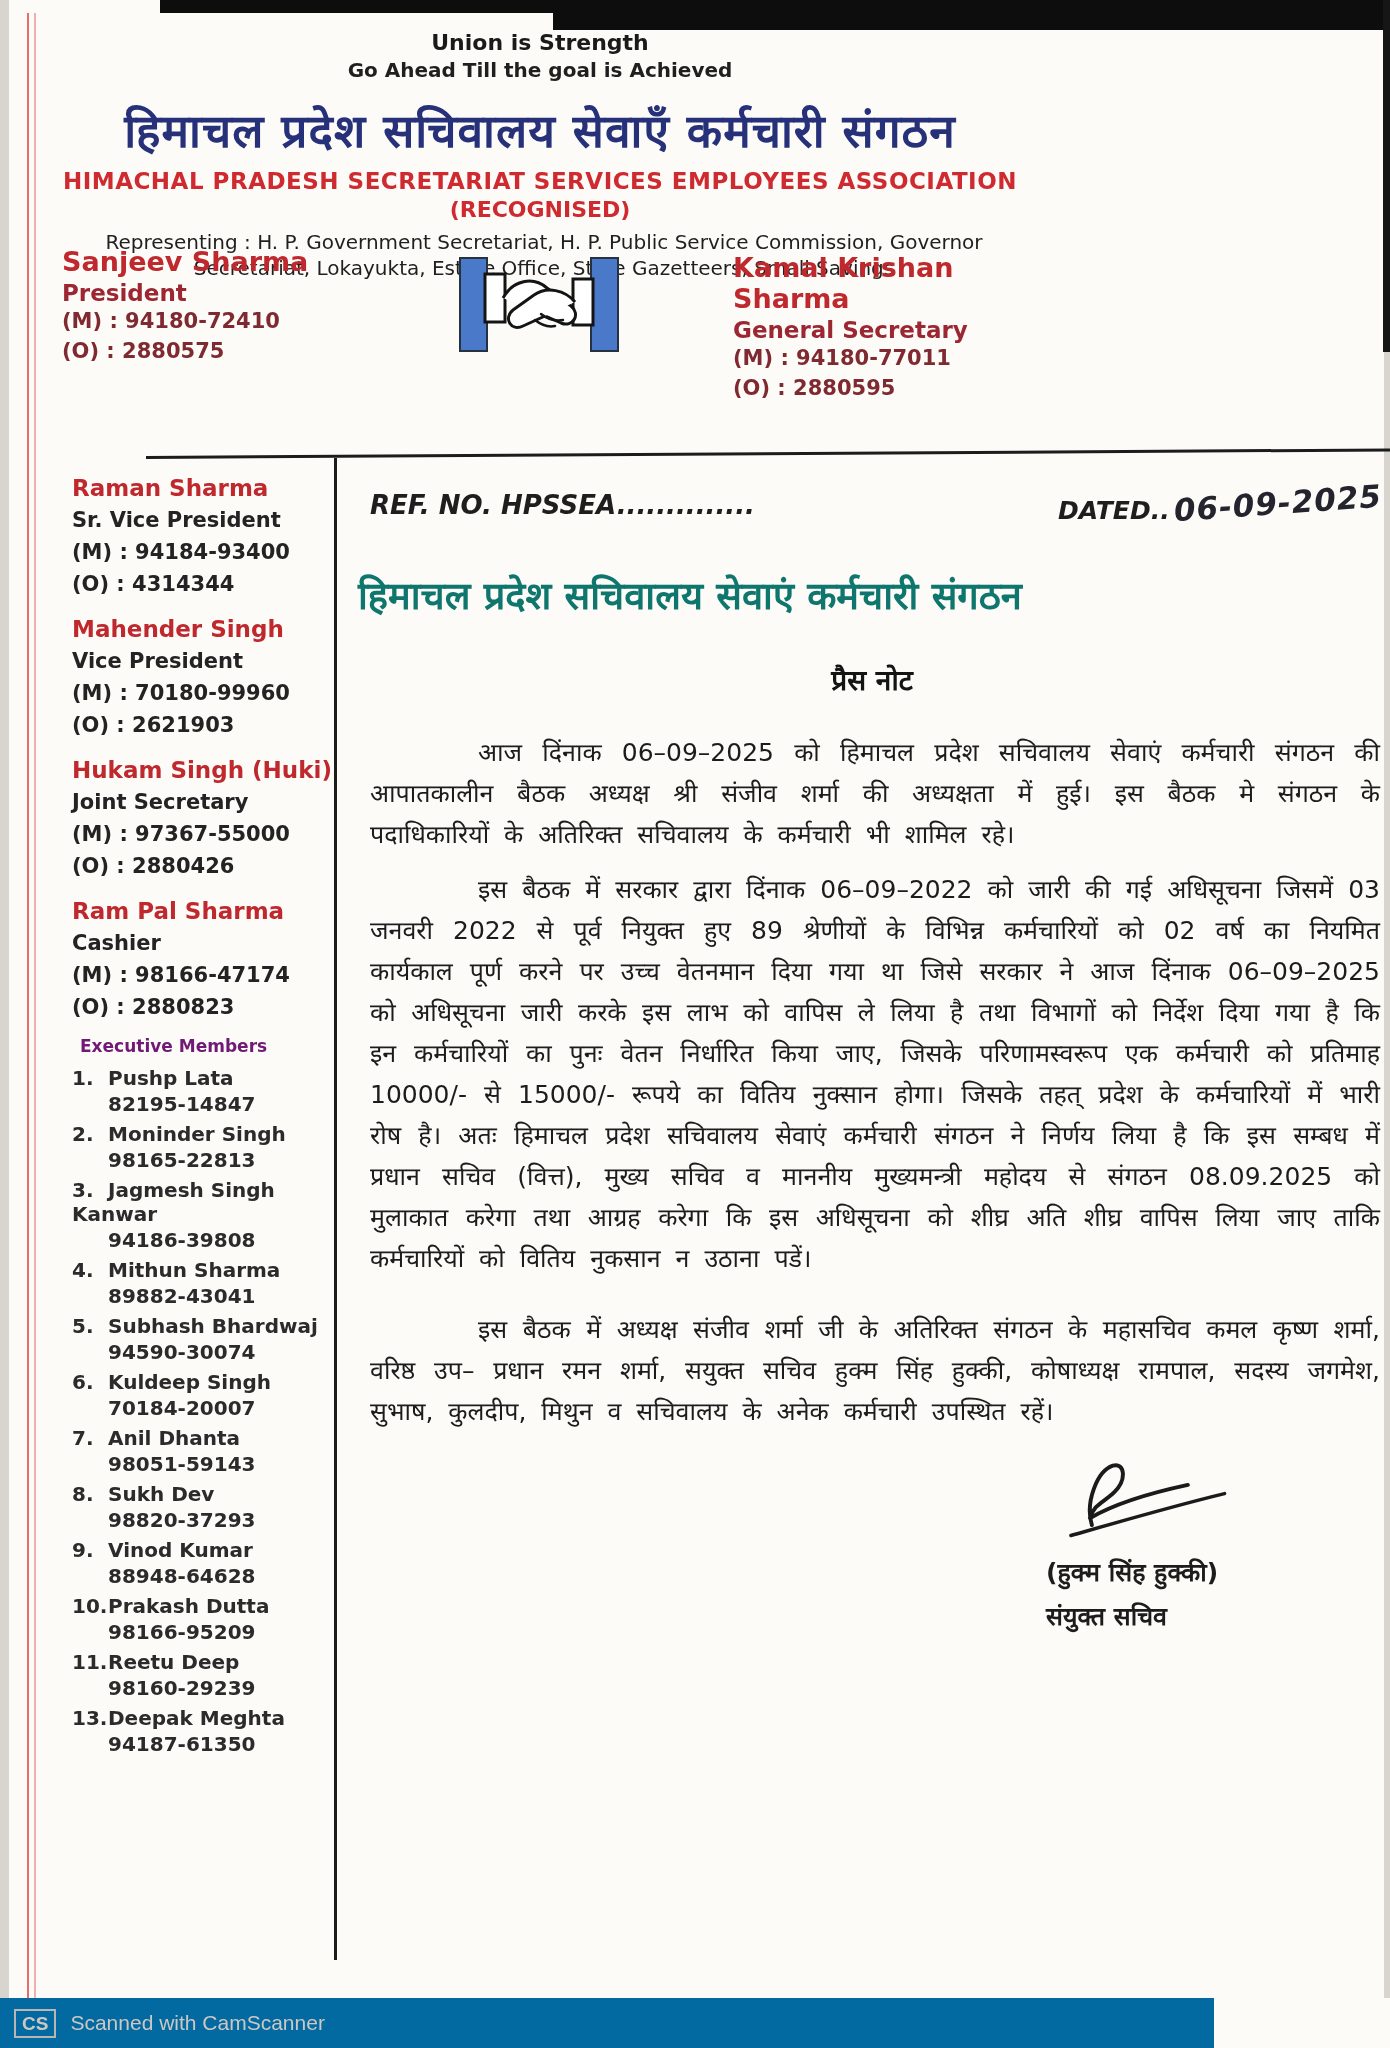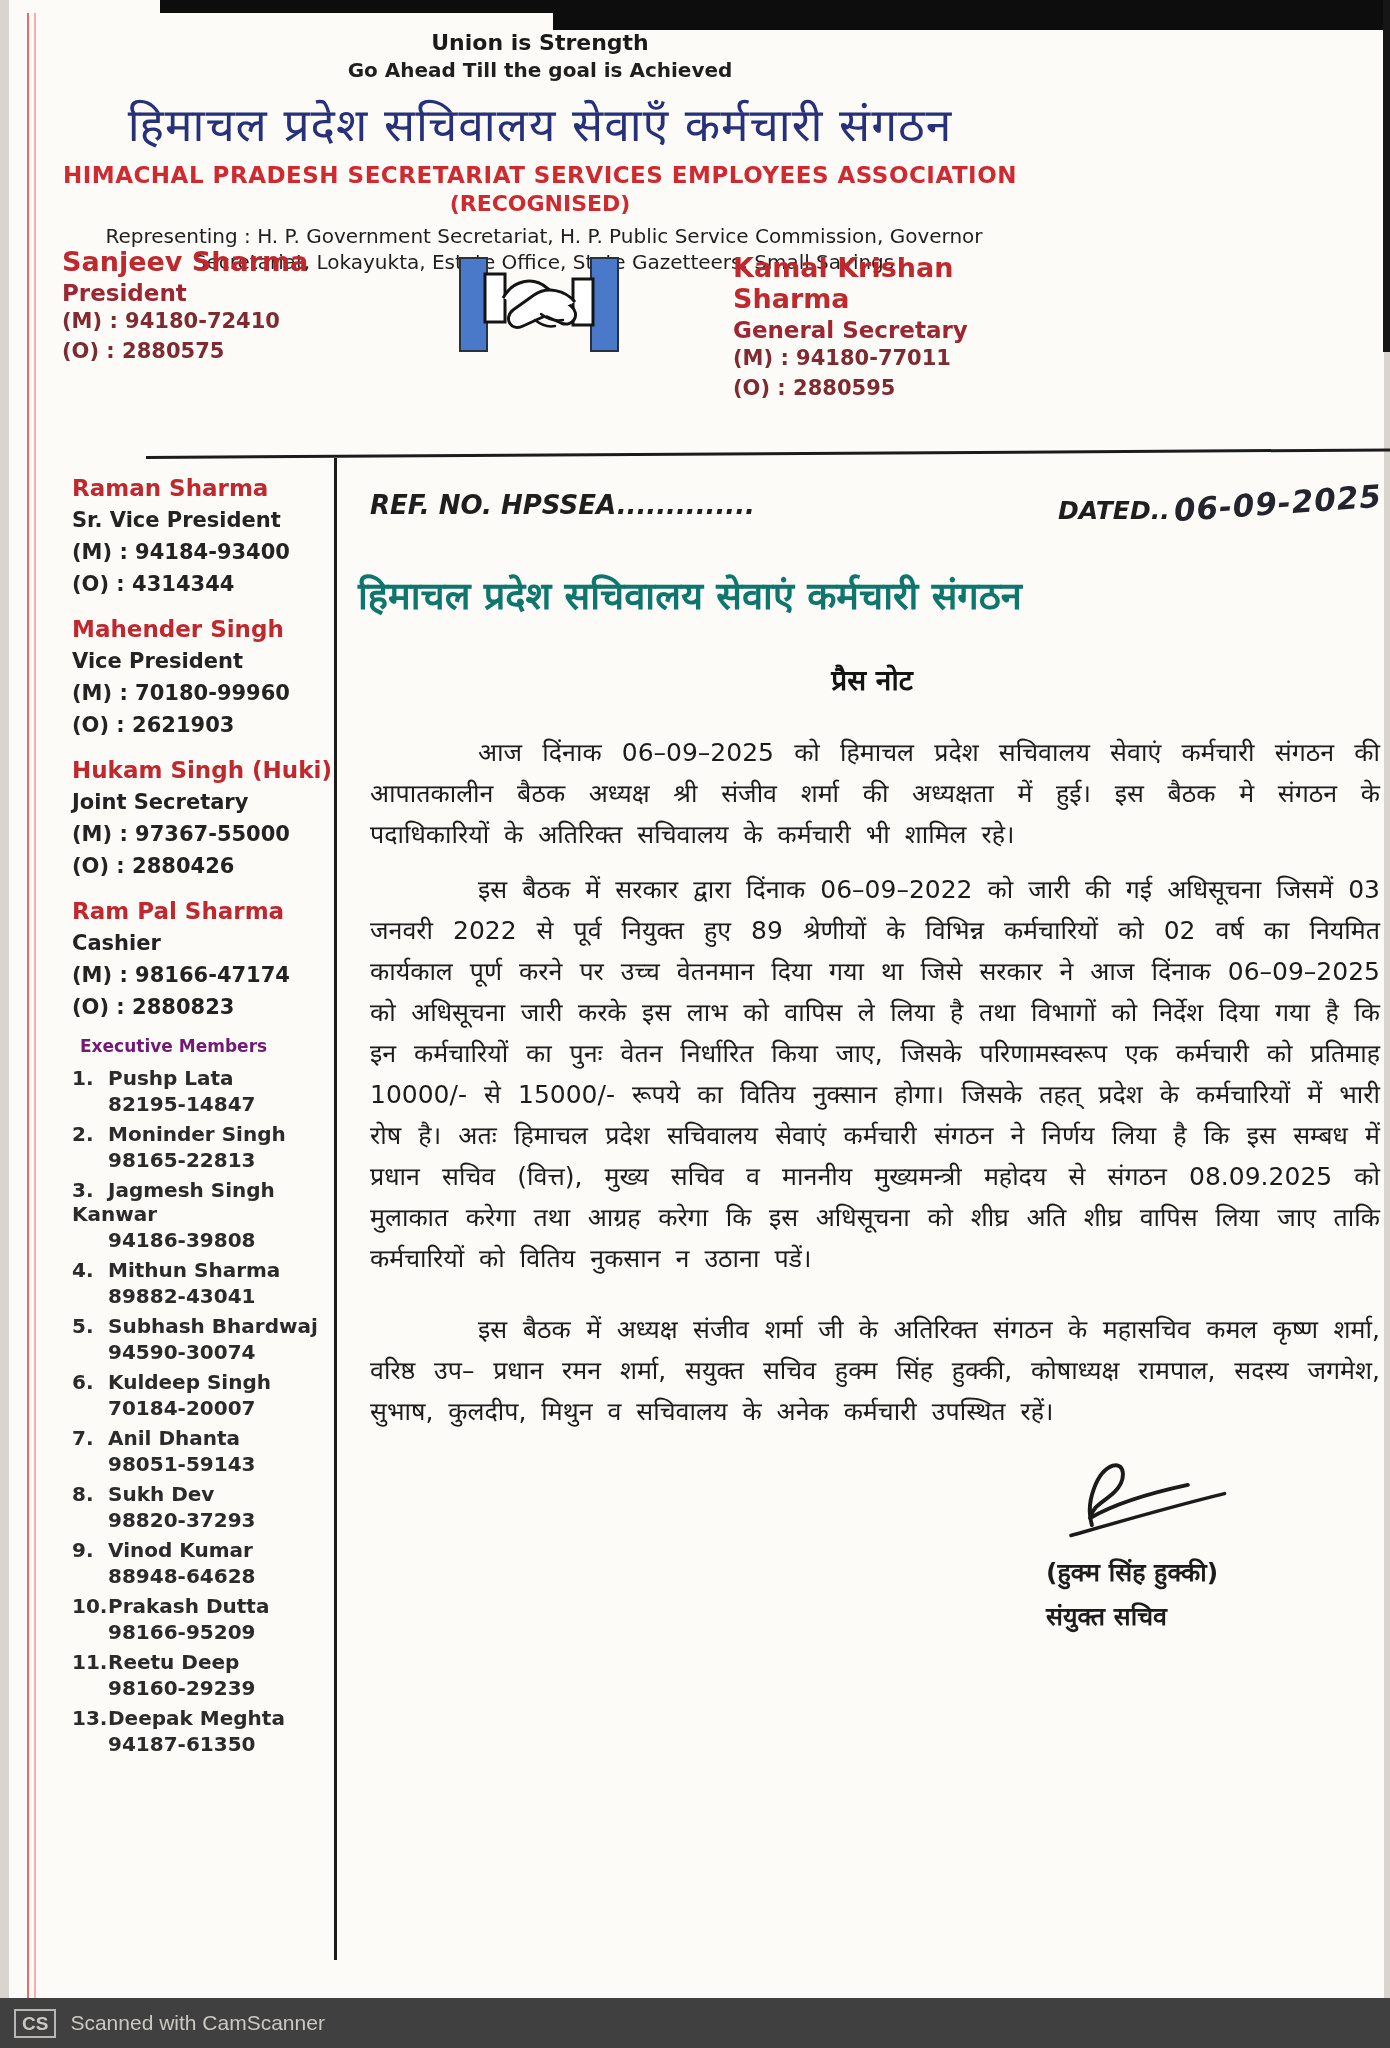--- a/index.html
+++ b/index.html
@@ -17,21 +17,21 @@
   .strip-top   { left:160px; top:0; width:1230px; height:13px; background:#0d0d0d; }
   .strip-top-right { left:553px; top:0; width:837px; height:30px; background:#0d0d0d; }
   .strip-right-dark { left:1383px; top:0; width:7px; height:352px; background:#161616; }
   .redline { top:13px; height:1985px; width:2px; background:rgba(225,72,70,.8); }
   .redline-2 { background:rgba(225,72,70,.42); }
 
   
   .letterhead { left:40px; top:30px; width:1000px; text-align:center; }
   .motto1 { font-size:22px; font-weight:700; color:#1a1a1a; }
   .motto2 { font-size:20px; font-weight:600; color:#1f1f1f; margin-top:3px; }
-  .org-hindi { font-size:46px; font-weight:400; color:#273179; margin-top:10px; letter-spacing:1px; }
+  .org-hindi { font-size:46px; font-weight:700; color:#273179; margin-top:16px; letter-spacing:1px; }
   .org-eng { font-size:23px; font-weight:700; color:#ce2a2f; margin-top:8px; letter-spacing:.5px; }
   .recognised { font-size:22px; font-weight:700; color:#ce2a2f; margin-top:3px; }
   .rep { font-size:20px; font-weight:400; color:#1f1f1f; margin-top:8px;margin-left:8px; }
   .rep + .rep { margin-top:2px; }
 
   
   .officer { width:310px; }
   .officer-left  { left:62px;  top:246px; }
   .officer-right { left:733px; top:252px; }
   .o-name { font-size:27px; font-weight:700; color:#bf282d; }
@@ -69,21 +69,21 @@
   .para { font-size:25px; font-weight:500; color:#1c1c1c; line-height:41px;
           text-align:justify; text-indent:108px; word-spacing:7px; margin-top:34px;
           padding:0 6px 0 12px; }
   .para.p2 { margin-top:14px; }
   .para.p3 { margin-top:30px; }
   .sig-block { margin-top:18px; margin-left:688px; }
   .sig-name  { font-size:25px; font-weight:600; color:#1c1c1c; margin-top:4px; }
   .sig-title { font-size:25px; font-weight:600; color:#1c1c1c; margin-top:10px; }
 
   
-  .cam-bar { left:0; top:1998px; width:1390px; height:50px; background:#404040;
+  .cam-bar { left:0; top:1998px; width:1214px; height:50px; background:#0369a1;
              display:flex; align-items:center; }
   .cs-box { margin-left:14px; border:2px solid #b9b6b1; color:#cbc8c3;
             font-size:19px; font-weight:700; padding:3px 6px; line-height:1;
             font-family:"Liberation Sans",sans-serif; }
   .cs-text { margin-left:14px; color:#cbc8c3; font-size:21px;
              font-family:"Liberation Sans",sans-serif; }
 </style>
 </head>
 <body>
 

